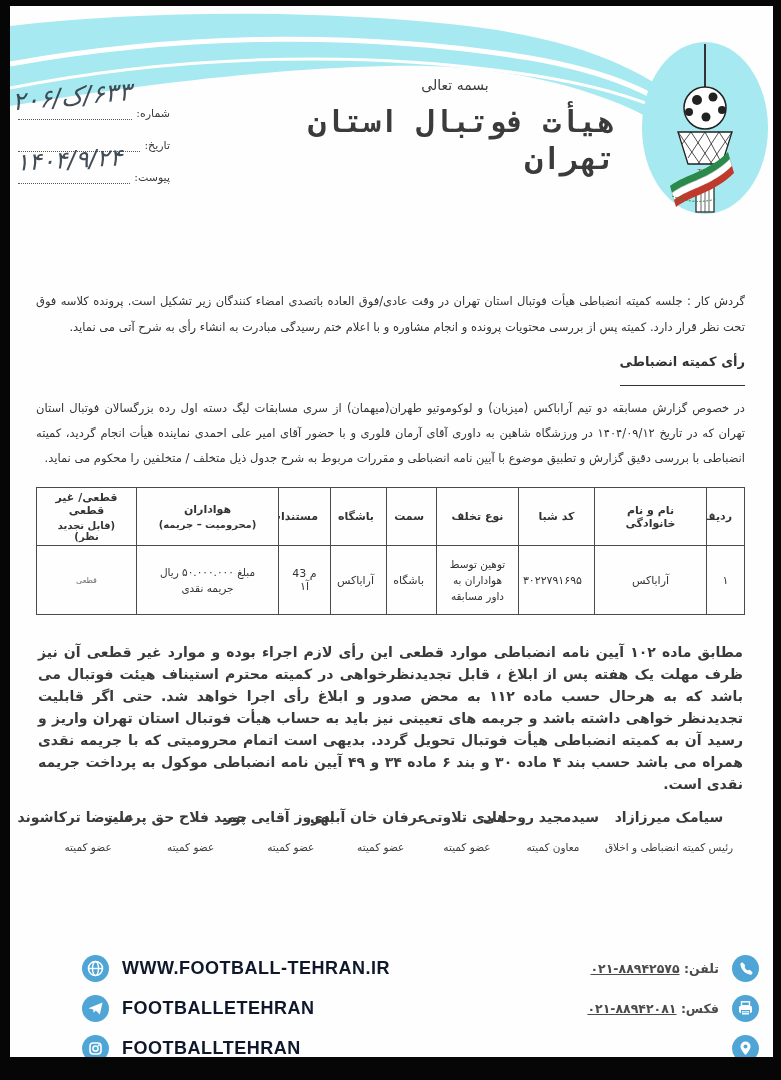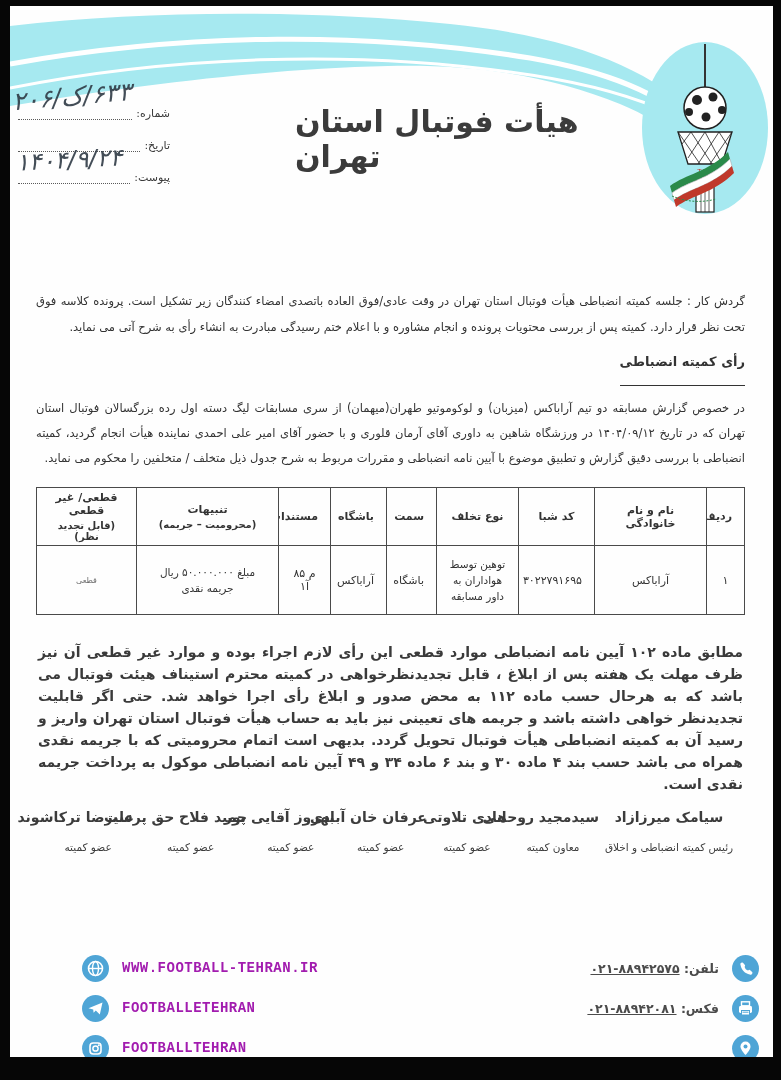--- a/index.html
+++ b/index.html
@@ -11,22 +11,22 @@
     position:absolute;left:10px;top:6px;width:763px;height:1051px;
     background:#fefefe;overflow:hidden;
   }
   
   .wave-svg{position:absolute;left:0;top:0;}
   .bismillah{
     position:absolute;left:330px;top:71px;width:230px;text-align:center;
     font-size:14px;color:#3a3a3a;direction:rtl;
   }
   .org-title{
-    position:absolute;left:285px;top:98px;width:320px;text-align:left;
-    font-size:30px;font-weight:bold;color:#3b3b3b;direction:rtl;letter-spacing:-1px;
+    position:absolute;left:285px;top:98px;width:320px;text-align:right;
+    font-size:30px;font-weight:bold;color:#3b3b3b;direction:rtl;letter-spacing:-1px;font-family:Liberation Mono, monospace;
   }
   .meta{
     position:absolute;left:8px;top:92px;width:152px;direction:rtl;font-size:11px;color:#3a3a3a;
   }
   .meta-row{display:flex;align-items:flex-end;height:22px;margin-bottom:10px;position:relative;}
   .meta-label{white-space:nowrap;margin-left:4px;}
   .meta-dots{flex:1;border-bottom:1.5px dotted #5a5a5a;height:14px;}
   .handwrite{
     position:absolute;font-size:25px;color:#2f3a45;direction:rtl;white-space:nowrap;
     transform:rotate(-5deg);font-style:italic;opacity:.9;pointer-events:none;
@@ -62,21 +62,21 @@
   .sig:first-child{min-width:140px;}
   .sig-name{font-size:14px;font-weight:bold;color:#3c3c3c;white-space:nowrap;}
   .sig-role{font-size:10.5px;color:#3c3c3c;margin-top:16px;white-space:nowrap;}
   
   .footer{position:absolute;top:942px;left:0;right:0;height:110px;}
   .f-col{position:absolute;top:0;}
   .f-left{left:72px;}
   .f-right{right:14px;direction:rtl;}
   .f-row{display:flex;align-items:center;height:40px;gap:13px;}
   .f-icon{flex:0 0 27px;width:27px;height:27px;}
-  .f-text-en{font-size:14px;font-weight:bold;color:#a21caf;letter-spacing:.5px;font-family:Liberation Mono, monospace;}
+  .f-text-en{font-size:18px;font-weight:bold;color:#0f172a;letter-spacing:.5px;font-family:Liberation Sans, sans-serif;}
   .f-text-fa{font-size:12.5px;font-weight:bold;color:#4b4b4b;}
   .f-text-fa .num{direction:ltr;unicode-bidi:embed;text-decoration:underline;}
 </style>
 </head>
 <body>
 
 <div class="page">
 
   <svg class="wave-svg" width="763" height="240" viewBox="0 0 763 240">
 
@@ -108,20 +108,21 @@
 
       <g>
         <path d="M718,146 C698,166 676,168 660,180 L662,187 C678,175 700,173 720,153 Z" fill="#2a8a4a"></path>
         <path d="M720,153 C700,173 678,175 662,187 L664,194 C680,182 702,180 722,160 Z" fill="#ffffff" stroke="#aaaaaa" stroke-width="0.6"></path>
         <path d="M722,160 C702,180 680,182 664,194 L666,201 C682,189 704,187 724,167 Z" fill="#c0392b"></path>
         <path d="M662,190 C676,196 692,197 706,193" stroke="#2a8a4a" stroke-width="1" fill="none" stroke-dasharray="2 1.5"></path>
       </g>
     </g>
   </svg>
 
+  <div class="bismillah">بسمه تعالی</div>
   <div class="org-title">هیأت فوتبال استان تهران</div>
 
   <div class="meta">
     <div class="meta-row">
       <span class="meta-label">شماره:</span>
       <span class="meta-dots"></span>
       <span class="handwrite hw-number">۶۳۳/ک/۲۰۶</span>
     </div>
     <div class="meta-row">
       <span class="meta-label">تاریخ:</span>
@@ -154,36 +155,36 @@
       <tbody>
           <tr>
         <th>ردیف</th>
         <th>نام و نام خانوادگی</th>
         <th>کد شبا</th>
         <th>نوع تخلف</th>
         <th>سمت</th>
         <th>باشگاه</th>
         <th>مستندات</th>
         <th>
-          <span>تنبیهات</span>
+          <span>هواداران</span>
           <span class="th-sub">(محرومیت – جریمه)</span>
         </th>
         <th>
           <span>قطعی/ غیر قطعی</span>
           <span class="th-sub">(قابل تجدید نظر)</span>
         </th>
       </tr>
       <tr>
         <td>۱</td>
         <td>آراباکس</td>
         <td>۳۰۲۲۷۹۱۶۹۵</td>
         <td class="cell-wrap">توهین توسط هواداران به داور مسابقه</td>
         <td>باشگاه</td>
         <td>آراباکس</td>
-        <td>م ۸۵ آ۱</td>
+        <td>م 43 آ۱</td>
         <td class="cell-wrap">مبلغ ۵۰.۰۰۰.۰۰۰ ریال جریمه نقدی</td>
         <td class="cell-small">قطعی</td>
       </tr>
     </tbody>
       </table>
 
     <p class="legal">مطابق ماده ۱۰۲ آیین نامه انضباطی موارد قطعی این رأی لازم اجراء بوده و موارد غیر قطعی آن نیز ظرف مهلت یک هفته پس از ابلاغ ، قابل تجدیدنظرخواهی در کمیته محترم استیناف هیئت فوتبال می باشد که به هرحال حسب ماده ۱۱۲ به محض صدور و ابلاغ رأی اجرا خواهد شد. حتی اگر قابلیت تجدیدنظر خواهی داشته باشد و جریمه های تعیینی نیز باید به حساب هیأت فوتبال استان تهران واریز و رسید آن به کمیته انضباطی هیأت فوتبال تحویل گردد. بدیهی است اتمام محرومیتی که با جریمه نقدی همراه می باشد حسب بند ۴ ماده ۳۰ و بند ۶ ماده ۳۴ و ۴۹ آیین نامه انضباطی موکول به پرداخت جریمه نقدی است.</p>
 
     <div class="signatures">
       <div class="sig">

